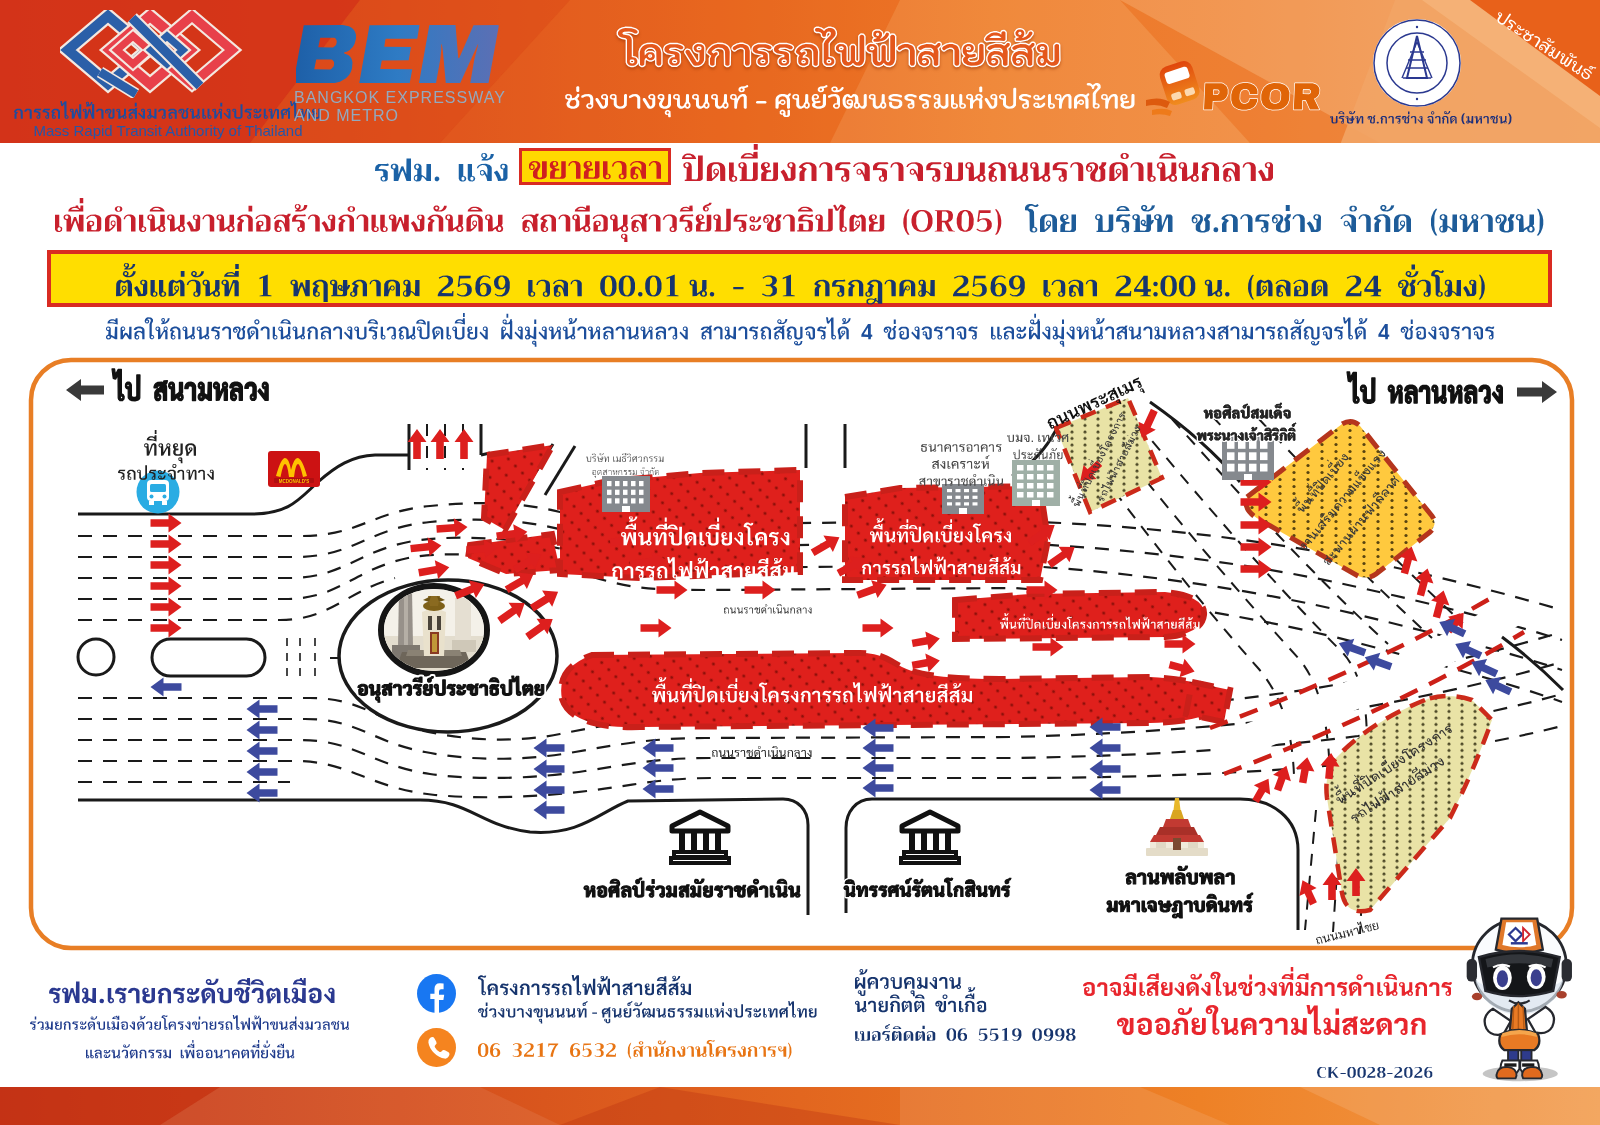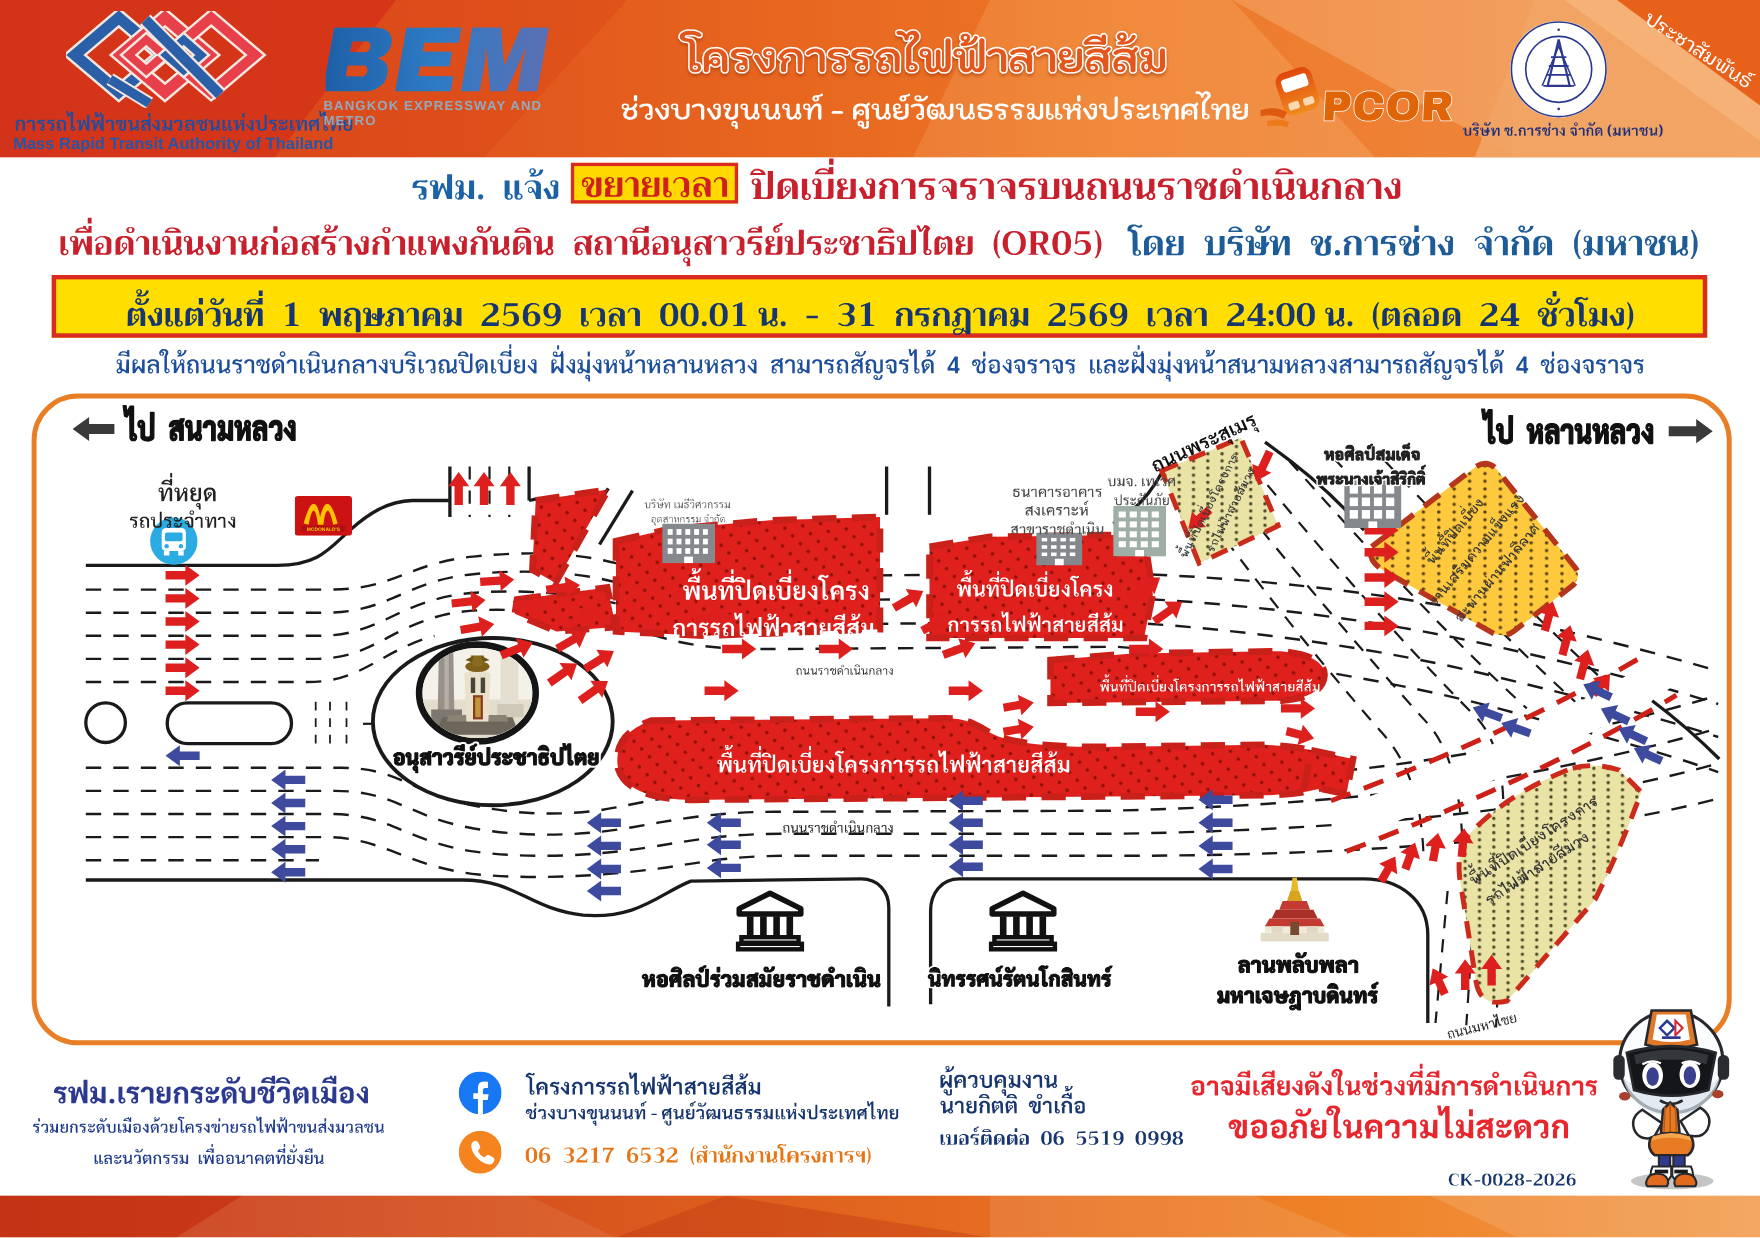--- a/index.html
+++ b/index.html
@@ -31,34 +31,34 @@
       <line x1="72" y1="8" x2="140" y2="76" stroke="#F4E8E0" stroke-width="13.5"></line>
       <line x1="72" y1="8" x2="140" y2="76" stroke="#2B5FA8" stroke-width="9.5"></line>
       <line x1="40" y1="62" x2="76" y2="84" stroke="#F4E8E0" stroke-width="12"></line>
       <line x1="40" y1="62" x2="76" y2="84" stroke="#2B5FA8" stroke-width="8.5"></line>
     </svg>
 <svg style="position:absolute;left:13.8px;top:101.0px;overflow:visible" width="306.5" height="18.0">
       <g transform="scale(0.25,0.25)">
         <path d="M958 63l3 4l4 2l11 1l7 -3l5 -5l2 -9h-8v4l-4 6h-4v-5l-3 -4l-7 -1l-5 3zM963 58h6l1 4l-2 2h-4l-2 -2zM1197 31l-5 6v7l5 6l-4 5l1 11l8 5h14l5 -2l4 -5v-33h-8v31l-4 3h-8l-4 -3v-7l2 -2h8v-6h-8l-3 -3l8 -3v-8l-3 -2zM1200 34h3l2 2l-2 4h-3l-2 -2zM1143 33l-1 7l8 5v26h9l12 -32l2 -2l3 1v33h8v-34l-3 -5l-10 -1l-3 2l-9 26l-2 -25l-3 -3h-8zM1148 35h3l2 2l-2 4h-3l-2 -2zM1019 33l-1 7l8 5v26h9l12 -32l2 -2l3 1v33h8v-34l-3 -5l-10 -1l-3 2l-9 26l-2 -25l-3 -3h-8zM1024 35h3l2 2l-2 4h-3l-2 -2zM999 31v35l4 5h8l4 -4v-5l-3 -4l-5 -2v-25zM1007 60l4 2v3l-2 2h-3l-2 -2v-2zM958 41l5 6l9 2l6 -1l8 -5l3 -5l1 -7h-8l-1 7l-4 4h-4l1 -6l-5 -5h-5l-4 2l-2 3zM965 35h2l3 3l-2 4h-4l-2 -2v-2zM854 31l-4 4v5l8 5l-1 16l-15 -15l-3 3v2l19 20h8v-35l-4 -5zM856 35h3l2 2l-2 4h-3l-2 -2zM795 32l-2 3v5l8 5v26l8 -1l10 -20l5 -2v23h8v-25l-2 -3l3 -4l-1 -6l-3 -2h-7l-3 2l-1 6l2 3l-10 16l-2 -24l-3 -3zM824 35h3l2 2l-2 4h-3l-2 -2zM799 35h3l2 2l-2 4h-3l-2 -2zM774 31v35l4 5h8l4 -4v-5l-3 -4l-5 -2v-25zM782 60l4 2v3l-2 2h-3l-2 -2v-2zM753 31v35l4 5h8l4 -4v-5l-3 -4l-5 -2v-25zM761 60l4 2v3l-2 2h-3l-2 -2v-2zM705 32l-2 3v5l8 5v26h8l6 -6h4l1 4l3 2l9 -1l2 -4v-4l-4 -6l2 -3v-22h-8v22l-4 4l-10 5l-1 -26l-4 -5zM735 61h3l2 2l-2 4h-3l-2 -2zM709 35h3l2 2l-2 4h-3l-2 -2zM619 34l-3 4v3h7l5 -4h11l4 4l-1 5l-6 -3h-7l-9 5l-2 4l1 16l3 3h8l4 -4l-1 -7l-7 -4v-3l5 -4h6l4 2l2 3v17h8v-31l-2 -4l-8 -5h-15zM626 60l4 2v3l-2 2h-3l-2 -2v-2zM578 36l-2 7h8l1 -3l4 -3h6l3 2v18l-6 3l-1 7l4 4h8l4 -5v-27l-2 -4l-7 -4h-13zM597 60h3l2 2v3l-2 2h-3l-2 -2v-3zM535 32l-2 3v5l8 5l-1 11l-4 1l-3 4l1 7l3 3h8l7 -7l11 7h7v-40h-8l-1 31l-12 -6l-1 -22l-3 -3zM537 63l3 -3h2l3 4l-1 2l-5 1zM536 39l2 -4h4l2 3l-3 3h-3zM512 31l-4 4v5l8 5l-1 16l-15 -15l-3 3v2l19 20h8v-35l-4 -5zM514 35h3l2 2l-2 4h-3l-2 -2zM411 32l-2 3v5l8 5v26h8l6 -6h4l1 4l3 2l9 -1l2 -4v-4l-4 -6l2 -3v-22h-8v22l-4 4l-10 5l-1 -26l-4 -5zM441 61h3l2 2l-2 4h-3l-2 -2zM415 35h3l2 2l-2 4h-3l-2 -2zM369 32l-5 7v6l3 4l7 1l4 -3l1 -6l-5 -4l6 -1l3 3v5l-6 10l1 13l6 4h11l4 -2l3 -5v-33h-8v32l-2 2h-5l-2 -2v-10l5 -10l-1 -8l-6 -4zM370 40h3l2 2v3l-2 2h-3l-2 -2v-3zM330 36l-2 7h8v-2l4 -4h6l3 2l1 32h8v-32l-2 -4l-6 -4h-13zM156 33l-7 9l1 4l5 2l-4 5l1 15l4 3h8l3 -3v-8l-8 -4v-4l5 -4l1 -3l-9 -3l6 -5h8l6 6v28h8v-29l-2 -5l-4 -4l-5 -2h-12zM156 64l3 -3h3l2 2l-2 4h-4zM43 36l-2 7h8v-2l4 -4h6l3 2l1 32h8v-32l-2 -4l-6 -4h-13zM7 33l-5 5l-2 5v3h4l2 2l-4 5v18h8v-18l6 -8l-9 -3l6 -5h8l5 4l1 30h8v-30l-2 -4l-8 -6h-13zM952 31h-23l-6 6l-1 8l13 1l6 4l-1 7l-4 1l-3 4v5l4 4h8l3 -3l1 -21l-7 -5l-11 -3l2 -2l15 1l3 -3zM939 60l4 1l1 2l-2 4h-3l-2 -2v-3zM144 31h-23l-6 6l-1 8l13 1l6 4l-1 7l-4 1l-3 4v5l4 4h8l3 -3l1 -21l-7 -5l-11 -3l2 -2l15 1l3 -3zM131 60l4 1l1 2l-2 4h-3l-2 -2v-3zM109 31h-23l-6 6l-1 8l13 1l6 4l-1 7l-4 1l-3 4v5l4 4h8l3 -3l1 -21l-7 -5l-11 -3l2 -2l15 1l3 -3zM96 60l4 1l1 2l-2 4h-3l-2 -2v-3zM699 28h-8l-1 5l-5 5v3l4 3v18l-3 3h-6l-2 -2v-10l5 -9l-1 -9l-6 -4h-11l-7 5l-1 9l5 5h5l5 -5l-1 -6l-4 -2l6 -1l3 3v5l-6 10v10l3 5l4 2h13l6 -5l1 -22l-4 -5l3 -3zM663 40h3l2 2v3l-2 2h-3l-2 -2v-3zM1106 27h-9l-3 5l-16 -1l-9 6l-2 5v7l3 9v13h8l1 -15l2 -2l3 2l6 -1l2 -3l-1 -9l2 -1l3 1v28h8v-30l-3 -5zM1082 50l1 -2l4 -1l2 2l-2 4h-2zM1090 38l-14 13l-1 -9l4 -4zM493 27l-8 1l-2 4l-16 -1l-5 2l-5 5v4h7l6 -5l8 1l-8 7l-6 2l-5 6v13l4 5h8l4 -4l-1 -7l-7 -4v-2l5 -4h6l5 3l1 18h8v-31l-2 -5l3 -5zM467 60l4 2v3l-2 2h-3l-2 -2v-2zM483 40l-2 6l-5 -2zM914 13h-8v49l-2 2l-11 1l-4 -3v-26l-4 -5h-8l-4 4v5l8 5v19l6 6l18 1l5 -2l4 -5zM879 35h3l2 2l-2 4h-3l-2 -2zM269 13h-8l-1 42l-7 -24h-6l-7 25l-2 -22l-3 -3h-8l-3 2l-1 7l8 5v26l10 -1l9 -29l10 30h9zM227 37l2 -2h3l1 5l-4 1zM825 7v15h8v-15zM483 7v15h8v-15zM292 3l-4 3v6l5 4l-5 3v3h10l6 -2l8 -8v43l-7 -24h-6l-7 25l-2 -22l-3 -3l-10 1l-2 3v5l8 5v26l10 -1l9 -29l10 30h9v-58l-9 -1l2 -8h-6l-2 7l-8 5l2 -3v-7l-4 -3zM279 37l2 -2h3l1 5l-4 1zM293 6l4 2l-2 4l-4 -2zM1104 0l4 20l5 1l7 -10l1 55l4 5h8l4 -4v-5l-3 -4l-5 -2v-55l-9 1l-7 11l-3 -13zM1129 60l4 2v3l-2 2h-3l-2 -2v-2zM185 0l4 20l5 1l7 -10l1 55l4 5h8l4 -4v-5l-3 -4l-5 -2v-55l-9 1l-7 11l-3 -13zM210 60l4 2v3l-2 2h-3l-2 -2v-2z" fill="#1D4DA0"></path>
       </g>
     </svg>
-<div class="abs" style="left:12px;top:122px;width:312px;font-size:15px;font-weight:bold;color:#2656A8">Mass Rapid Transit Authority of Thailand</div>
+<div class="abs" style="left:12px;top:122px;width:312px;text-align:center;font-size:15px;font-weight:normal;color:#2656A8">Mass Rapid Transit Authority of Thailand</div>
 <svg class="abs" style="left:296px;top:25px;overflow:visible" width="203" height="58">
       <defs>
         <linearGradient id="bemg" x1="0" y1="0" x2="1" y2="0">
           <stop offset="0" stop-color="#1E60A8"></stop>
           <stop offset=".5" stop-color="#2E7BC4"></stop>
           <stop offset="1" stop-color="#5C6FB4"></stop>
         </linearGradient>
       </defs>
       <g transform="scale(0.25)">
         <path d="M533 2l-41 230h68l17 -94l4 -38v-20l2 -5l4 24l12 133h58l70 -154h2l-16 61l-16 93h73l41 -227l-1 -5l-100 1l-57 131l-4 1l-11 -133h-103zM294 1l-41 231h202l10 -55l-128 -1l6 -34l108 -1l9 -53l-107 -1l4 -26l2 -6h126l9 -55zM31 1l-31 172v59h155l21 -5l24 -14l13 -14l7 -13l4 -12l2 -24l-3 -13l-6 -10l-8 -7l-16 -6l-1 -4l13 -4l10 -6l12 -12l7 -12l6 -21v-16l-4 -12l-5 -8l-7 -7l-12 -7l-25 -5zM73 177l8 -39h60l5 2l6 8v12l-2 6l-9 10l-4 2zM89 89l8 -38h56l4 2l5 7l1 8l-2 9l-3 5l-10 8z" fill="url(#bemg)"></path>
       </g>
     </svg>
-<div class="abs" style="left:294px;top:89px;width:220px;font-size:12px;letter-spacing:1px;font-weight:bold;color:#93A9BE">BANGKOK EXPRESSWAY AND METRO</div>
+<div class="abs" style="left:294px;top:89px;width:220px;font-size:16px;letter-spacing:1px;font-weight:normal;color:#93A9BE">BANGKOK EXPRESSWAY AND METRO</div>
 <svg style="filter:drop-shadow(0 2px 1.5px rgba(150,45,0,.5));position:absolute;left:618.2px;top:28.2px;overflow:visible" width="441.5" height="38.0">
       <g transform="scale(0.25,0.25)">
         <path d="M1682 68l-4 4l-2 5v7l5 9l5 3l13 2l-1 13h-10l-8 8l-2 6v10l3 8l8 7l12 1l5 -2l5 -5l3 -7l8 9l12 5h11l10 -4l6 -6l4 -12l-1 -61l-3 -3l-9 -1l-6 6v60l-5 6l-7 1l-7 -3l-9 -10v-45l-3 -8l-6 -5l-6 -2h-11zM1695 120h3l5 5v11l-5 5h-4l-5 -7l1 -10zM1688 77l6 -4l9 1l4 5v5l-2 3l-4 2h-8l-6 -5zM1388 68l-6 7l-3 9v11l2 7l9 11l-8 7l-2 6l1 7l4 7l13 8l14 3l23 -1l12 -4l6 -4l6 -7l4 -10l-1 -57l-5 -4h-7l-5 4l-1 57l-6 8l-12 4h-12l-8 -2l-6 -5l-1 -6l6 -6h10l13 -3l3 -3l-1 -8l-6 -1l-9 3h-10l-7 -3l-3 -4l1 -4l5 2h8l7 -3l5 -5l2 -5v-7l-2 -5l-5 -5l-8 -3h-10zM1393 77l5 -4h8l5 4l1 7l-6 5l-10 -1l-4 -5zM1301 74l-4 5v5l5 5h4l8 -6l13 -5l10 1l7 6l2 5v55l6 6l9 -1l4 -6v-53l-5 -15l-6 -6l-16 -6h-13l-9 2zM1123 74l-4 5v5l5 5h4l8 -6l13 -5l10 1l7 6l2 5v55l6 6l9 -1l4 -6v-53l-5 -15l-6 -6l-16 -6h-13l-9 2zM719 80l-5 7l-3 9l4 5l11 8l-5 10v17l2 6l6 6l8 3h10l11 -5l3 -5l1 -11l-2 -5l-4 -4l-5 -2h-13l2 -8l11 -9l-2 -7l-5 -1l-10 5l-7 -6l6 -7l6 -4l14 -4l14 1l6 3l5 5l3 7l1 53l6 4h6l5 -4l1 -52l-2 -9l-5 -9l-4 -4l-10 -6l-7 -2l-21 -1l-13 3l-11 6zM733 132l6 -5h6l6 5v5l-3 4l-9 1l-5 -3zM645 65l-12 5l-6 5l-3 7v7l2 5l10 7l26 5l4 3l-1 8h-8l-6 2l-6 6l-2 5v8l3 6l9 6h18l9 -7l3 -7l-1 -30l-2 -4l-6 -5l-9 -3l-20 -3l-5 -4v-3l7 -5l17 -1l10 2l11 5h8l4 -5v-4l-4 -4l-8 -4l-11 -3zM655 129l6 -4l10 1l4 5v5l-3 4l-4 2h-7l-4 -2l-3 -4zM560 65l-12 5l-6 5l-3 7v7l2 5l10 7l26 5l4 3l-1 8h-8l-6 2l-6 6l-2 5v8l3 6l9 6h18l9 -7l3 -7l-1 -30l-2 -4l-6 -5l-9 -3l-20 -3l-5 -4v-3l7 -5l17 -1l10 2l11 5h8l4 -5v-4l-4 -4l-8 -4l-11 -3zM570 129l6 -4l10 1l4 5v5l-3 4l-4 2h-7l-4 -2l-3 -4zM463 74l-4 5v5l5 5h4l8 -6l13 -5l10 1l7 6l2 5v55l6 6l9 -1l4 -6v-53l-5 -15l-6 -6l-16 -6h-13l-9 2zM365 83l-6 10l-1 6l15 12l-5 11v23l4 5l8 1l6 -4l1 -27l4 -8l8 -7l-1 -6l-2 -2h-6l-8 5l-8 -6l5 -7l11 -8l11 -3l16 2l8 7l3 7l1 53l6 4h6l5 -4l1 -52l-2 -9l-5 -9l-4 -4l-10 -6l-7 -2l-21 -1l-11 3l-10 5zM333 65l-15 -1l-6 2l-7 6l-2 5v7l5 9l8 4l10 1v29l-3 7l-5 3h-2l-3 -3l-28 -45l-8 -2l-3 1l-4 5v5l26 42l7 9l5 2l15 -1l9 -4l8 -8l4 -9l1 -50l-3 -8zM315 77l6 -4l9 1l4 4v6l-2 3l-4 2h-8l-6 -5zM207 65l-12 5l-6 5l-3 7v7l2 5l10 7l26 5l4 3l-1 8h-8l-6 2l-6 6l-2 5v8l3 6l9 6h18l9 -7l3 -7l-1 -30l-2 -4l-6 -5l-9 -3l-20 -3l-5 -4v-3l7 -5l17 -1l10 2l11 5h8l4 -5v-4l-4 -4l-8 -4l-11 -3zM217 129l6 -4l10 1l4 5v5l-3 4l-4 2h-7l-4 -2l-3 -4zM98 74l-7 9l-4 13l1 51l5 4h6l6 -4l1 -19l3 -6l4 -3l5 6l8 4h8l7 -3l3 -3l3 -6v-8l-3 -7l-7 -5h-15l-7 4l-8 9l-1 -17l3 -6l9 -7l7 -2h9l7 2l6 4l6 10l1 51l6 6l9 -1l4 -6v-45l-3 -13l-4 -7l-10 -9l-9 -4l-10 -2l-21 1l-9 3zM121 108l4 -3h7l4 3l1 6l-5 5h-7l-5 -5zM1663 60h-7l-7 8l-5 3l-13 -6l-21 -1l-22 6l-10 7l-1 5l6 6l6 -1l8 -5l9 -3h20l5 2l5 5l3 7l-1 9l-6 -5l-9 -4l-20 -1l-13 5l-7 6l-6 14v12l5 13l5 5l9 4h10l9 -4l5 -8v-8l-4 -7l-8 -4h-8l-4 2l-4 -1l1 -7l5 -5l8 -3h10l11 4l8 8l4 12v15l2 4l4 2h6l6 -4l1 -53l-4 -12l1 -3l4 -2l7 -8v-6zM1592 132l5 -4h7l5 3l1 6l-6 5h-6l-5 -3zM1564 60h-7l-7 8l-5 3l-13 -6l-21 -1l-22 6l-10 7l-1 5l6 6l6 -1l8 -5l9 -3h20l5 2l5 5l3 7l-1 9l-6 -5l-9 -4l-20 -1l-13 5l-7 6l-6 14v12l5 13l5 5l9 4h10l9 -4l5 -8v-8l-4 -7l-8 -4h-8l-4 2l-4 -1l1 -7l5 -5l8 -3h10l11 4l8 8l4 12v15l2 4l4 2h6l6 -4l1 -53l-4 -12l1 -3l4 -2l7 -8v-6zM1493 132l5 -4h7l5 3l1 6l-6 5h-6l-5 -3zM1287 60h-7l-7 8l-5 3l-13 -6l-21 -1l-22 6l-10 7l-1 5l6 6l6 -1l8 -5l9 -3h20l5 2l5 5l3 7l-1 9l-6 -5l-9 -4l-20 -1l-13 5l-7 6l-6 14v12l5 13l5 5l9 4h10l9 -4l5 -8v-8l-4 -7l-8 -4h-8l-4 2l-4 -1l1 -7l5 -5l8 -3h10l11 4l8 8l4 12v15l2 4l4 2h6l6 -4l1 -53l-4 -12l1 -3l4 -2l7 -8v-6zM1216 132l5 -4h7l5 3l1 6l-6 5h-6l-5 -3zM1104 28l-9 -1l-6 6v96l-2 4l-5 4l-6 -1l-5 -7v-55l-4 -5h-9l-4 5v55l-2 4l-5 4l-7 -2l-3 -5v-51l-3 -8l-9 -6l-15 -1l-6 2l-7 6l-2 5v8l3 6l7 5l13 2l1 35l4 9l6 6l8 3h9l9 -4l8 -8l6 7l7 4l13 1l9 -4l5 -6l3 -6l2 -10v-91zM1007 77l3 -3l9 -1l6 4l1 6l-6 6h-8l-6 -5zM981 28l-9 -1l-6 6v96l-2 4l-5 4l-6 -1l-5 -7v-55l-4 -5h-9l-4 5v55l-2 4l-5 4l-7 -2l-3 -5v-51l-3 -8l-9 -6l-15 -1l-6 2l-7 6l-2 5v8l3 6l7 5l13 2l1 35l4 9l6 6l8 3h9l9 -4l8 -8l6 7l7 4l13 1l9 -4l5 -6l3 -6l2 -10v-91zM884 77l3 -3l9 -1l6 4l1 6l-6 6h-8l-6 -5zM1550 18l-5 -5l-8 1l-3 4l-1 9l-6 -5l-12 -4h-12l-11 3l-16 11l-7 10v6l5 4l12 -2h38l21 2l5 -5zM1485 40l9 -7l9 -3l17 1l7 3l7 6zM1021 51l4 4h15l20 -4l8 -4l7 -6l7 -10l2 -8l-4 -4h-7l-6 11l-9 9l-7 4l-3 -1l5 -5l3 -7v-8l-2 -5l-8 -6h-15l-7 4l-2 3l-1 11l5 7l10 3l-4 3l-9 3zM1036 19h5l4 4l-1 6l-4 3l-5 -1l-3 -4v-4zM1592 50l18 1l24 -5l14 -9l9 -12l1 -6l-2 -3l-4 -2l-5 1l-3 3l-3 7l-9 9l-13 6l-3 -1l5 -4l4 -9v-8l-2 -5l-5 -5l-6 -2h-9l-6 2l-7 9v7l2 5l4 4l9 3l-14 7zM1606 15h4l4 4v4l-4 5l-6 -1l-3 -4v-4zM794 0l-4 2l-2 3l1 7l5 3h9l8 3l5 5l1 8l4 4h7l3 -2l2 -12l5 -6l8 -1l6 5l-2 10l-21 22l-6 12v74l4 8l8 5h18l9 -6l3 -6v-8l-2 -5l-6 -6l-15 -3v-54l5 -8l17 -17l5 -7l2 -7l-1 -9l-5 -8l-6 -4l-7 -2h-10l-11 5l-7 8l-4 -5l-10 -6l-7 -2zM835 128l5 -3h8l5 4l1 7l-4 5l-10 1l-6 -5zM19 2l-11 5l-5 5l-3 6v8l6 8l9 4l16 3l5 5v91l3 7l6 5l6 2h11l6 -2l6 -5l3 -6v-8l-4 -8l-4 -3l-14 -3v-68l-2 -9l-6 -7l-4 -2l-22 -4l-3 -3v-3l2 -3l5 -2l19 -1l11 2l13 6h6l4 -4v-6l-8 -6l-16 -5l-25 -1zM50 126h12l4 5l-1 7l-5 4l-9 -1l-4 -4v-7z" fill="#E4571C" stroke="#fff" stroke-width="11.2" stroke-linejoin="round" paint-order="stroke"></path>
       </g>
     </svg>
 <svg style="position:absolute;left:565.1px;top:83.2px;overflow:visible" width="569.8" height="34.5">
       <g transform="scale(0.25,0.25)">
         <path d="M403 110l-4 6l1 8l6 4l6 -1l1 8l2 2h6l2 -2l-1 -22l-8 -5h-7zM409 114h3l3 3v3l-3 3h-3l-3 -3v-3zM859 112v11l6 4l6 -1l2 6l5 4h15l5 -4l2 -4v-18l-3 -3h-4l-3 3v18l-2 2h-4l-2 -2v-13l-4 -6l-5 -2h-7zM868 113h3l3 3v3l-3 3h-3l-3 -3v-3zM1873 91l7 7l7 2h12l8 -2l9 -5l5 -7v-4l-3 -3h-3l-11 11l-4 1l-3 -1l1 -5l-5 -6l-11 -1l-8 5zM1883 84h5l3 3v3l-3 3h-5l-3 -3v-3zM764 75v4l3 3h36l3 -3v-4l-5 -3h-32zM1873 60l7 7l7 2h12l8 -2l9 -5l5 -7v-4l-3 -3h-3l-11 11l-4 1l-3 -1l1 -5l-5 -6l-11 -1l-8 5zM1883 53h5l3 3v3l-3 3h-5l-3 -3v-3zM2228 46l-5 5l-2 6v9l2 6l5 6l-5 4l-1 8l2 4l4 4l14 5h14l14 -5l5 -5l3 -7v-39l-4 -3h-5l-3 3l-1 40l-5 5l-15 2l-7 -2l-3 -3v-5l3 -3l16 -2l2 -2v-4l-2 -2l-16 2l-6 -4v-4l9 1l6 -3l3 -5v-6l-5 -6l-4 -2h-8zM2229 54l4 -4h6l4 4v3l-4 4h-6l-4 -4zM2145 50l-1 9l2 4l4 3l11 2v32l3 3h5l3 -2l1 -15l4 -15l8 -13l8 -5l4 1l2 3v42l4 4h5l3 -3v-46l-5 -8l-5 -2h-8l-8 3l-7 6l-6 11l-2 -14l-5 -5l-11 -1l-5 2zM2151 54l4 -4h5l5 4v4l-4 4h-6l-3 -2zM1960 50l-1 9l2 4l4 3l11 2v32l3 3h5l3 -2l1 -15l4 -15l8 -13l8 -5l4 1l2 3v42l4 4h5l3 -3v-46l-5 -8l-5 -2h-8l-8 3l-7 6l-6 11l-2 -14l-5 -5l-11 -1l-5 2zM1966 54l4 -4h5l5 4v4l-4 4h-6l-3 -2zM1936 44l-4 4v46l5 7l5 2h8l5 -2l4 -4l1 -8l-4 -6l-12 -3v-33l-3 -3zM1939 89l4 -3h6l3 2l1 5l-4 4h-6l-3 -2zM1825 46l-9 7v11l8 6l17 3l2 2l-1 6h-5l-6 3l-3 6l1 6l4 5l5 2l11 -1l5 -4l2 -5l-1 -22l-8 -6l-15 -2l-5 -5l3 -3l6 -2l13 1l8 4h6l2 -2l-1 -6l-18 -6h-14zM1837 87l8 -1l3 2l1 5l-4 4h-6l-4 -4zM1719 44l-11 1l-7 7v6l4 6l12 3v19l-4 7l-3 1l-3 -3l-16 -27l-4 -4h-5l-3 3v5l20 32l5 3h8l8 -3l6 -6l3 -7v-34l-5 -7zM1708 54l4 -4h6l3 2l1 6l-4 3h-6l-3 -2zM1605 50l-1 8l2 4l4 3l10 2v33l3 3h5l4 -3v-14l2 -6l7 -8l6 -3h6l4 4v27l4 3h5l3 -3v-31l-3 -5l5 -6v-5l-5 -7l-6 -2h-8l-6 2l-5 6v6l3 4l-11 8l-1 -17l-5 -7l-5 -2h-8l-5 2zM1653 50h6l4 4v4l-4 4h-6l-4 -4v-4zM1611 54l4 -4h6l4 4v3l-4 4h-6l-3 -2zM1580 44l-3 3v48l6 7l11 1l5 -2l4 -4l1 -8l-4 -6l-11 -3v-32l-4 -4zM1587 86h6l3 2l1 5l-4 4h-5l-4 -3l-1 -3zM1548 44l-4 4v46l5 7l5 2h8l5 -2l4 -4l1 -8l-4 -6l-12 -3v-33l-3 -3zM1551 89l4 -3h6l3 2l1 5l-4 4h-6l-3 -2zM1479 46l-5 6v6l2 4l4 3l10 2l-1 8l-8 1l-5 6l-1 11l3 6l7 4h6l4 -2l5 -7l7 7l6 2h8l7 -3l5 -6l1 -4l-1 -44l-3 -2h-5l-3 3v41l-6 6l-10 -4l-4 -6l-1 -34l-4 -4l-5 -2h-8zM1486 82h3l4 6l-1 5l-3 3h-3l-4 -4v-6zM1481 54l4 -4h6l3 2l1 6l-4 3h-6l-3 -2zM1425 46l-9 7v11l8 6l17 3l2 2l-1 6h-5l-6 3l-3 6l1 6l4 5l5 2l11 -1l5 -4l2 -5l-1 -22l-8 -6l-15 -2l-5 -5l3 -3l6 -2l13 1l8 4h6l2 -2l-1 -6l-18 -6h-14zM1437 87l8 -1l3 2l1 5l-4 4h-6l-4 -4zM1367 46l-9 7v11l8 6l17 3l2 2l-1 6h-5l-6 3l-3 6l1 6l4 5l5 2l11 -1l5 -4l2 -5l-1 -22l-8 -6l-15 -2l-5 -5l3 -3l6 -2l13 1l8 4h6l2 -2l-1 -6l-18 -6h-14zM1379 87l8 -1l3 2l1 5l-4 4h-6l-4 -4zM1300 48l-6 6v10l8 6l32 5l3 3v8l-7 7h-14l-7 -5l-1 -10l-3 -3h-6l-3 3l1 14l7 7l12 4h13l13 -5l7 -9v-13l-5 -7l-7 -3l-29 -4l-3 -4l3 -3l8 -2l15 1l10 4l7 -1v-6l-4 -3l-16 -4h-15zM1216 50l-1 8l2 4l4 3l10 2v23l2 5l6 6l5 2h7l12 -6l4 5l9 1l7 -5l2 -5v-8l-2 -5l-4 -4v-29l-2 -2l-7 -1l-3 3l-1 30l-3 2l-4 10l-7 5l-5 -1l-4 -5l-1 -38l-4 -4l-5 -2l-11 1zM1272 82l4 1l2 3v6l-4 4h-3l-3 -4v-6zM1222 54l4 -4h6l3 2l1 6l-4 3h-6l-3 -2zM1112 59l-2 8l1 17l4 9l9 8l6 2l12 -1l6 -4l4 -9v-16l-4 -6l-5 -2l-11 1l-4 3l-2 4l1 9l7 5l8 2l-3 4l-6 1l-8 -6l-2 -5l-1 -13l2 -10l2 -4l4 -3l5 5l5 2h7l9 -7l4 3l1 20l-5 6l-1 11l2 5l7 5l9 -1l6 -6l6 6l10 1l5 -2l7 -10v-44l-3 -3h-5l-4 4v40l-6 6l-4 -1l-4 -4l-3 -8l-4 -3l-1 -21l-2 -6l-7 -6l-12 -1l-7 8h-3l-5 -7l-9 -1l-10 5zM1166 82l6 3v8l-3 3l-5 -1l-2 -3v-6zM1133 75l4 -4h5l3 2l1 5l-4 3h-5l-4 -3zM1054 50l-2 2v5l2 2h5l7 -4l8 -2l8 1l4 4l2 6l-1 17h-6l-5 2l-4 6v6l5 6l5 2h8l5 -2l5 -8v-32l-3 -9l-5 -5l-9 -3l-17 1zM1080 88l3 -2h6l4 3v4l-4 4h-6l-4 -4zM994 46l-5 5l-2 6v9l2 6l5 6l-5 4l-1 8l2 4l4 4l14 5h14l14 -5l5 -5l3 -7v-39l-4 -3h-5l-3 3l-1 40l-5 5l-15 2l-7 -2l-3 -3v-5l3 -3l16 -2l2 -2v-4l-2 -2l-16 2l-6 -4v-4l9 1l6 -3l3 -5v-6l-5 -6l-4 -2h-8zM995 54l4 -4h6l4 4v3l-4 4h-6l-4 -4zM910 50l-1 8l2 4l4 3l10 2v23l2 5l6 6l5 2h7l12 -6l4 5l9 1l7 -5l2 -5v-8l-2 -5l-4 -4v-29l-2 -2l-7 -1l-3 3l-1 30l-3 2l-4 10l-7 5l-5 -1l-4 -5l-1 -38l-4 -4l-5 -2l-11 1zM966 82l4 1l2 3v6l-4 4h-3l-3 -4v-6zM916 54l4 -4h6l3 2l1 6l-4 3h-6l-3 -2zM661 50l-1 9l2 4l4 3l11 2v32l3 3h5l3 -2l1 -15l4 -15l8 -13l8 -5l4 1l2 3v42l4 4h5l3 -3v-46l-5 -8l-5 -2h-8l-8 3l-7 6l-6 11l-2 -14l-5 -5l-11 -1l-5 2zM667 54l4 -4h5l5 4v4l-4 4h-6l-3 -2zM585 50l-1 8l2 4l4 3l10 2v23l2 5l6 6l5 2h7l12 -6l4 5l9 1l7 -5l2 -5v-8l-2 -5l-4 -4v-29l-2 -2l-7 -1l-3 3l-1 30l-3 2l-4 10l-7 5l-5 -1l-4 -5l-1 -38l-4 -4l-5 -2l-11 1zM641 82l4 1l2 3v6l-4 4h-3l-3 -4v-6zM591 54l4 -4h6l3 2l1 6l-4 3h-6l-3 -2zM509 50l-1 8l2 4l4 3l10 2v23l2 5l6 6l5 2h7l12 -6l4 5l9 1l7 -5l2 -5v-8l-2 -5l-4 -4v-29l-2 -2l-7 -1l-3 3l-1 30l-3 2l-4 10l-7 5l-5 -1l-4 -5l-1 -38l-4 -4l-5 -2l-11 1zM565 82l4 1l2 3v6l-4 4h-3l-3 -4v-6zM515 54l4 -4h6l3 2l1 6l-4 3h-6l-3 -2zM433 50l-1 8l2 4l4 3l10 2v23l2 5l6 6l5 2h7l12 -6l4 5l9 1l7 -5l2 -5v-8l-2 -5l-4 -4v-29l-2 -2l-7 -1l-3 3l-1 30l-3 2l-4 10l-7 5l-5 -1l-4 -5l-1 -38l-4 -4l-5 -2l-11 1zM489 82l4 1l2 3v6l-4 4h-3l-3 -4v-6zM439 54l4 -4h6l3 2l1 6l-4 3h-6l-3 -2zM375 46l-5 6l1 9l3 3l10 4l-8 13v7l3 7l4 4l11 4h12l10 -4l6 -6l2 -5v-41l-3 -3h-5l-3 2l-1 39l-5 7l-9 2l-4 -1l-6 -7l1 -6l9 -18l-1 -12l-4 -4l-5 -2h-8zM377 54l4 -4h6l4 4v3l-4 4h-6l-3 -2zM351 44l-11 1l-7 7v6l4 6l12 3v19l-4 7l-3 1l-3 -3l-16 -27l-4 -4h-5l-3 3v5l20 32l5 3h8l8 -3l6 -6l3 -7v-34l-5 -7zM340 54l4 -4h6l3 2l1 6l-4 3h-6l-3 -2zM258 51l-2 2v5l3 3l17 -8l7 1l4 3l2 4v39l4 3h5l3 -3v-42l-3 -6l-7 -6l-7 -2l-14 1zM180 50l-1 8l2 4l4 3l10 2v20l3 6l8 7l10 3l16 -1l7 -3l8 -9l1 -43l-3 -3h-5l-4 4v37l-4 6l-8 3h-5l-8 -3l-4 -6l-1 -35l-4 -4l-5 -2l-11 1zM186 54l4 -4h6l3 2l1 6l-4 3h-6l-3 -2zM162 44l-11 1l-7 7v6l4 6l12 3v19l-4 7l-3 1l-3 -3l-16 -27l-4 -4h-5l-3 3v5l20 32l5 3h8l8 -3l6 -6l3 -7v-34l-5 -7zM151 54l4 -4h6l3 2l1 6l-4 3h-6l-3 -2zM67 50l-2 2v5l2 2h5l7 -4l8 -2l8 1l4 4l2 6l-1 17h-6l-5 2l-4 6v6l5 6l5 2h8l5 -2l5 -8v-32l-3 -9l-5 -5l-9 -3l-17 1zM93 88l3 -2h6l4 3v4l-4 4h-6l-4 -4zM57 44l-7 -1l-5 9l-7 7l-10 2l-1 -11l-6 -5l-11 -1l-5 2l-4 4v11l3 3l10 4l-8 13v7l5 9l14 6h12l10 -3l7 -6l3 -6v-15l-8 -10l8 -10zM41 68l4 7v10l-5 7l-6 2l-11 -2l-4 -4l-1 -5l6 -13l15 -3zM7 54l4 -4h6l4 4v3l-4 4h-6l-3 -2zM2095 41l-5 1l-6 6l-13 -4h-12l-8 2l-9 6l-4 6l-2 7v35l2 2l7 1l3 -3l1 -14l5 -4l8 6h6l6 -4l2 -4v-6l-2 -4l-6 -4h-7l-4 2l-8 8l-1 -10l2 -6l4 -4l9 -3l11 2l7 9l1 36l3 3h5l4 -3v-35l-4 -10l7 -7v-5zM2060 73h8l2 2v4l-3 3l-7 -1l-2 -2zM901 41l-5 1l-6 6l-13 -4h-12l-8 2l-9 6l-4 6l-2 7v35l2 2l7 1l3 -3l1 -14l5 -4l8 6h6l6 -4l2 -4v-6l-2 -4l-6 -4h-7l-4 2l-8 8l-1 -10l2 -6l4 -4l9 -3l11 2l7 9l1 36l3 3h5l4 -3v-35l-4 -10l7 -7v-5zM866 73h8l2 2v4l-3 3l-7 -1l-2 -2zM1802 19h-5l-4 3v63l-4 6l-8 3h-5l-10 -5l-2 -4v-32l-5 -7l-5 -2h-8l-5 2l-5 6v6l4 6l12 3v20l3 6l10 8l8 2l16 -1l7 -3l8 -9l1 -68zM1743 54l4 -4h6l3 2l1 6l-4 3h-6l-3 -2zM1661 14l-4 3v17l4 3h5l3 -3v-17l-3 -3zM1066 30l6 5l7 2h12l10 -3l8 -5l5 -6l1 -4l-3 -3h-4l-9 10l-6 2l-3 -1l1 -6l-4 -5l-5 -2h-8l-7 4l-2 4zM1072 23l3 -3h6l3 3v4l-4 3h-4l-4 -3zM49 13l-4 3v17l4 3h5l3 -3v-17l-3 -3zM1049 9l-4 -1l-8 5l-15 1l-7 3l-4 6v6l2 4l7 4l10 -1l4 -3l2 -4v-5l-2 -3l13 -4l3 -3zM1022 22h3l3 3v3l-3 3h-3l-3 -3v-3zM732 9l-4 -1l-8 5l-15 1l-7 3l-4 6v6l2 4l7 4l10 -1l4 -3l2 -4v-5l-2 -3l13 -4l3 -3zM705 22h3l3 3v3l-3 3h-3l-3 -3v-3zM2091 0l-4 3v4l4 3h7l5 2l4 5l1 6l2 1l6 -1l2 -10l3 -3l5 -1l5 5l-2 6l-15 16l-3 6v52l2 4l5 4h14l6 -5l1 -8l-4 -6l-12 -3v-35l4 -8l14 -15l2 -4l-1 -10l-4 -5l-7 -3h-8l-12 8l-7 -6l-6 -2zM2120 87l8 -1l3 2l1 5l-4 4h-6l-4 -4z" fill="#fff"></path>
       </g>
     </svg>

